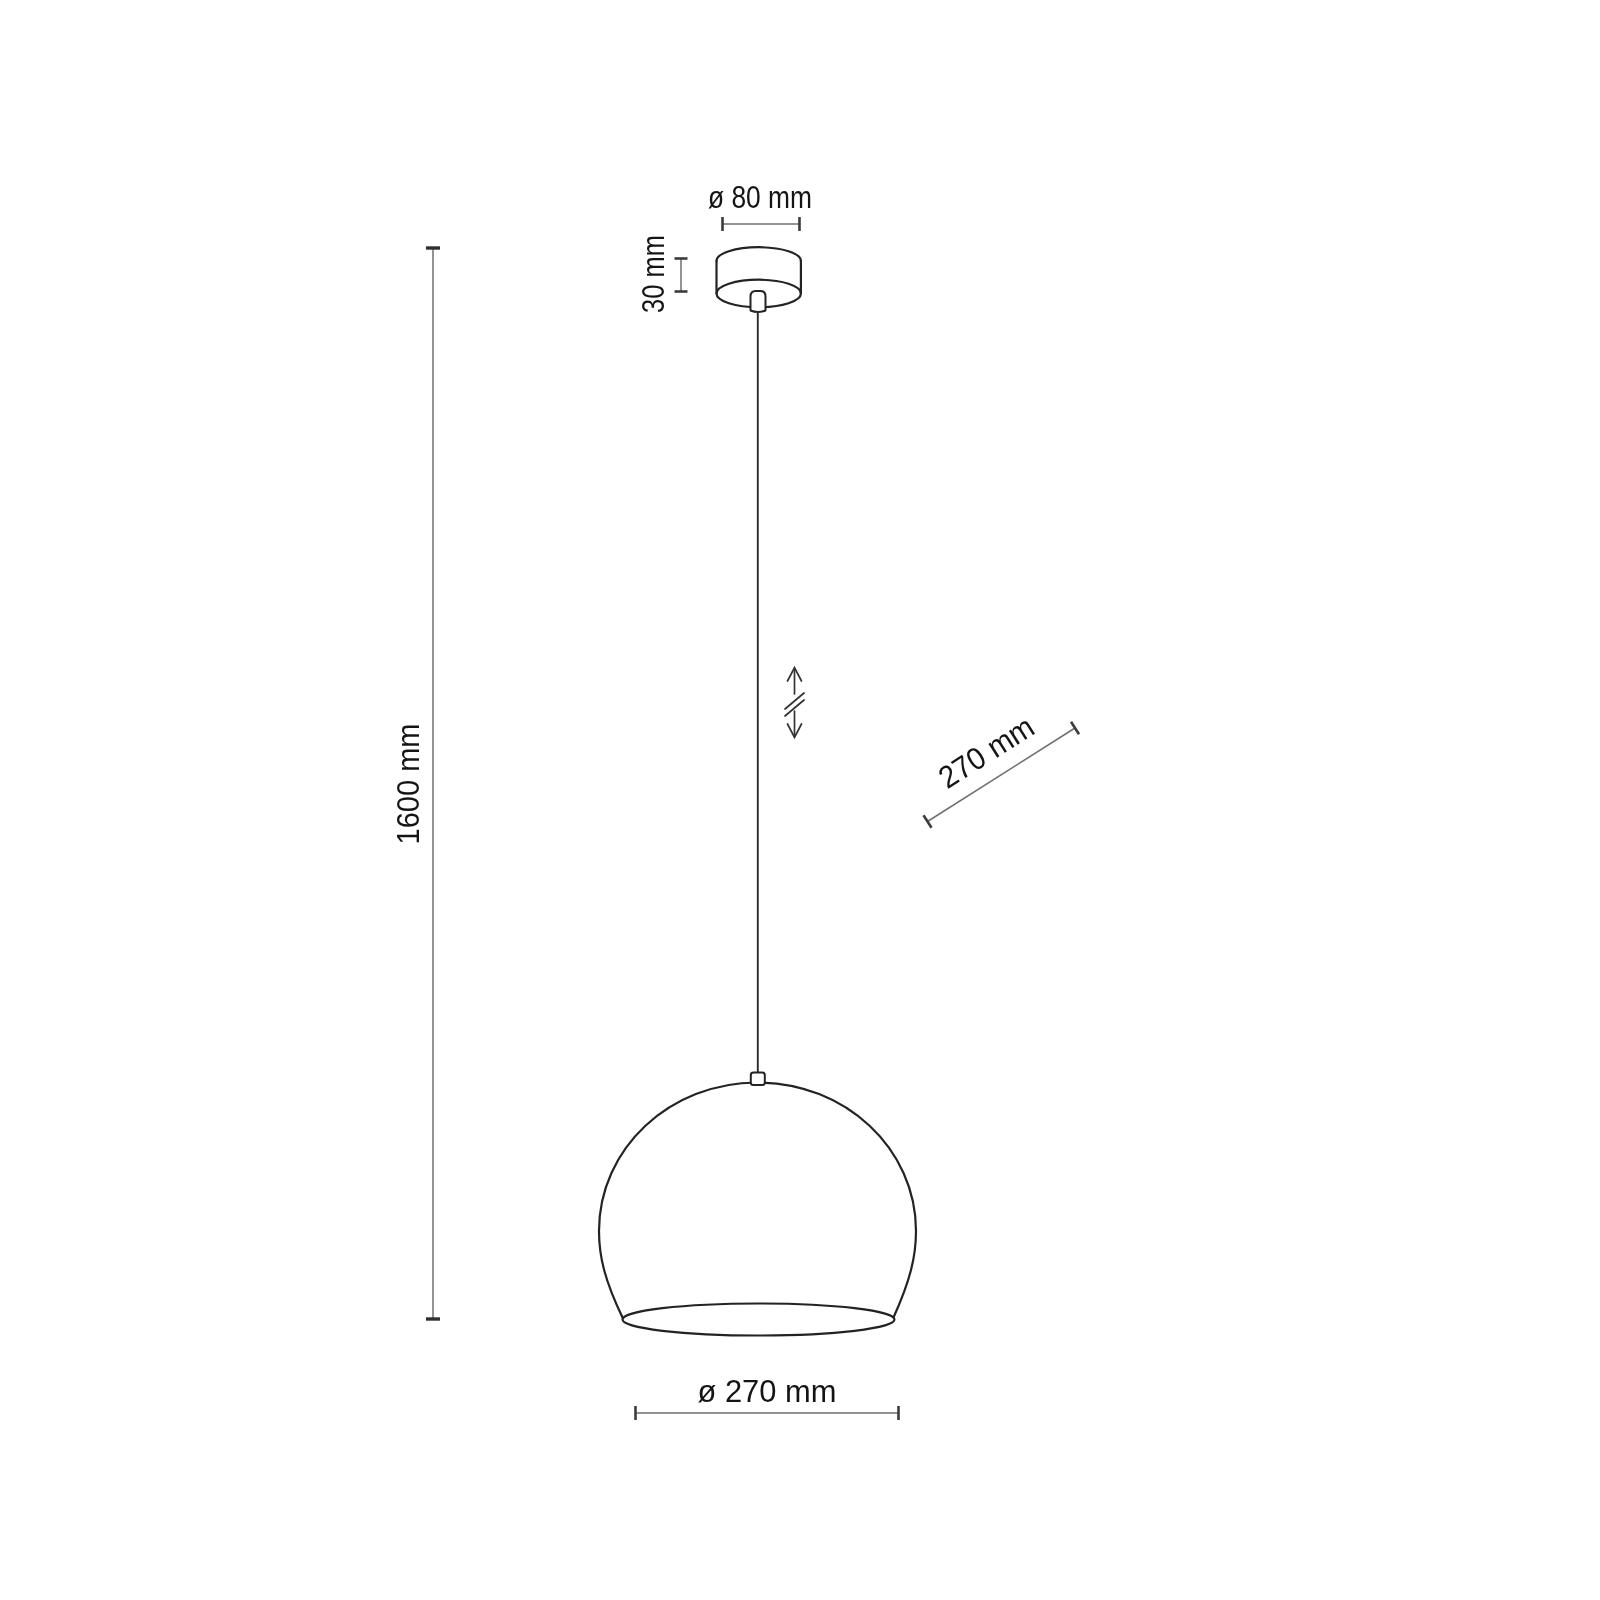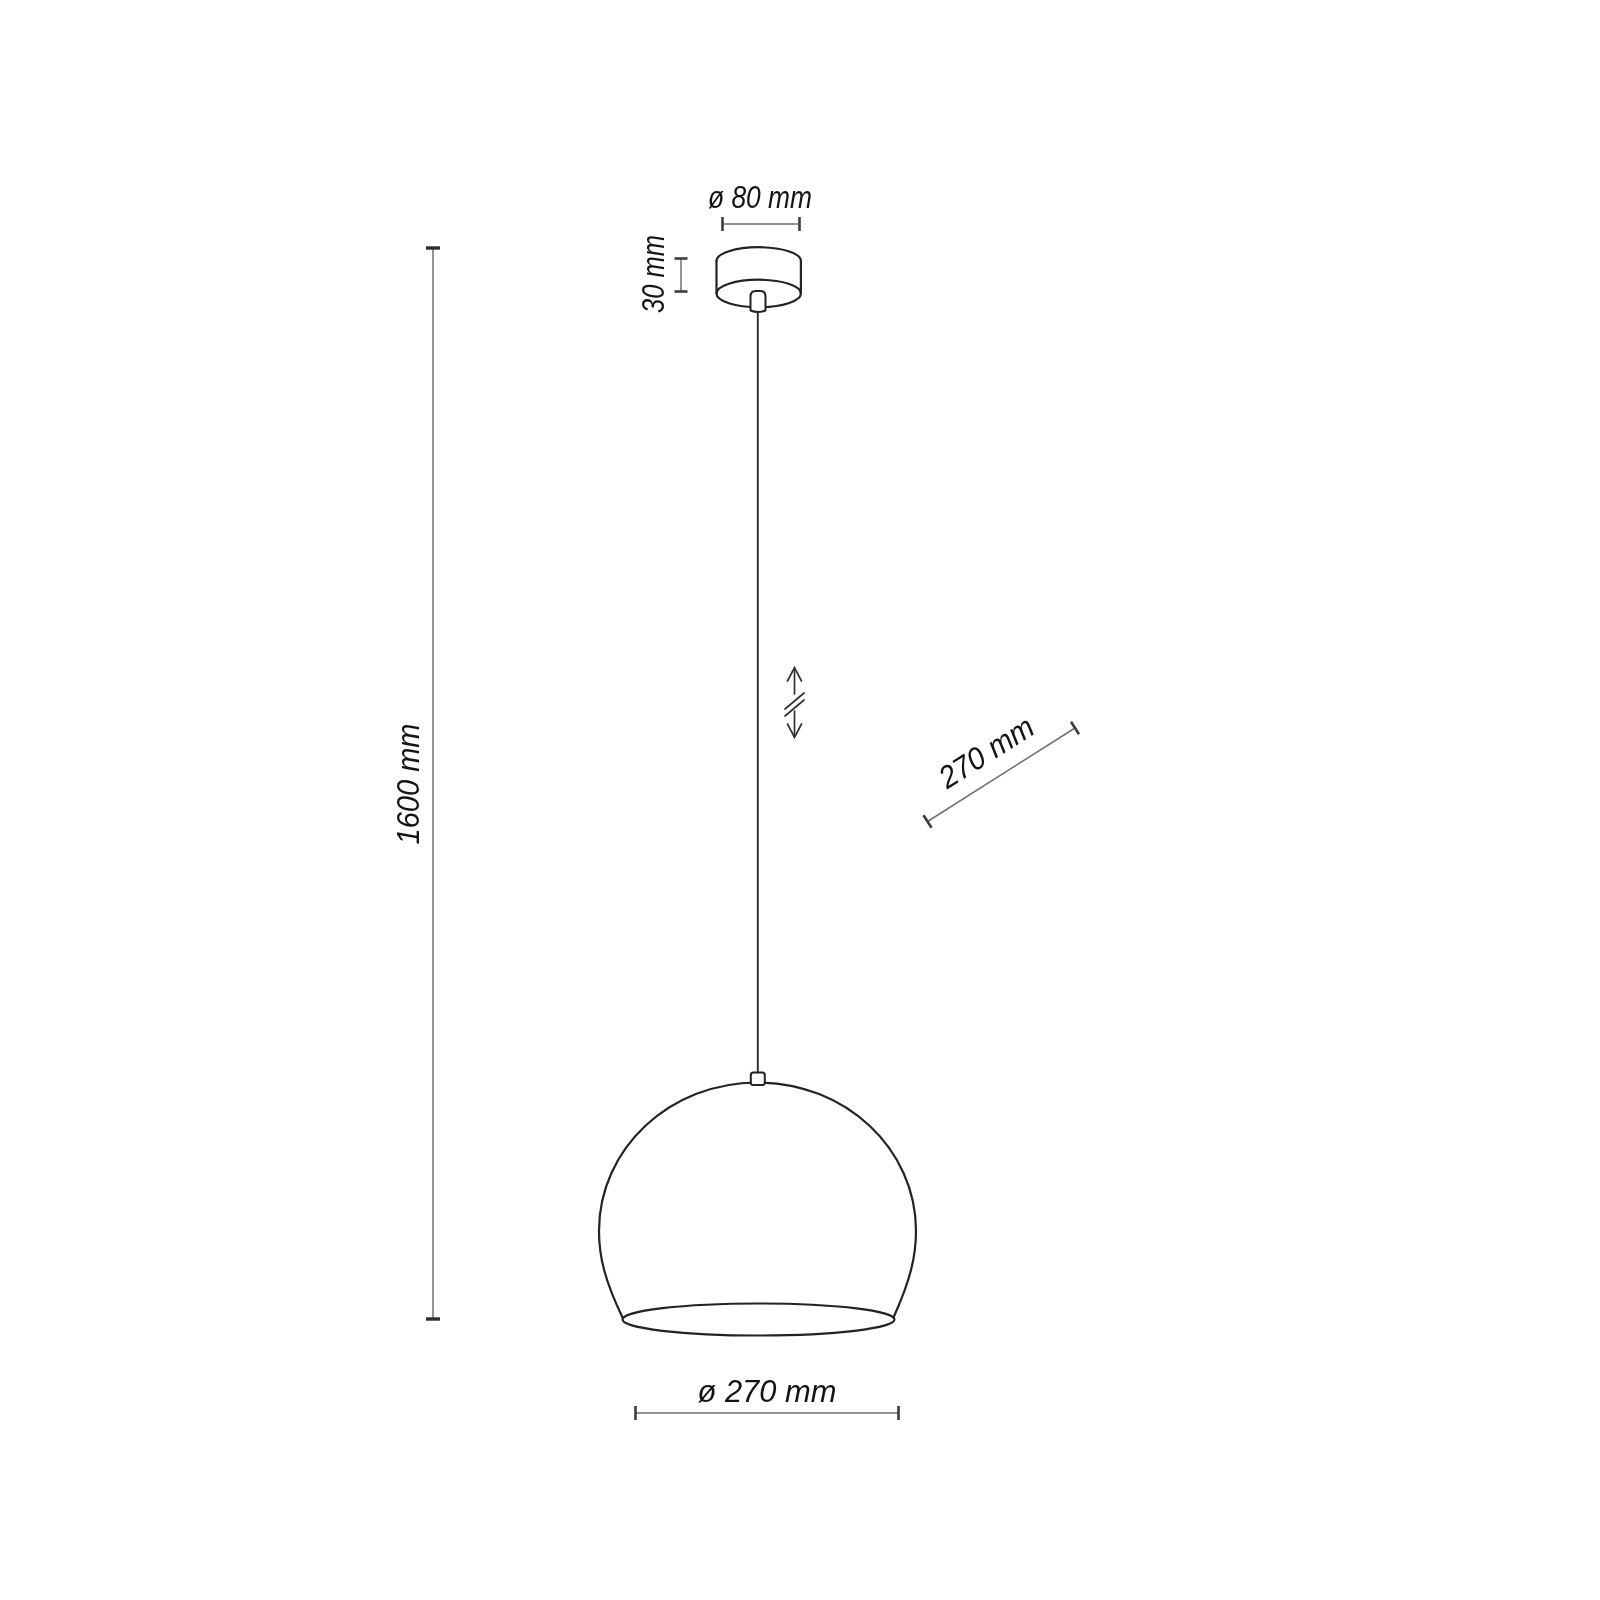--- a/index.html
+++ b/index.html
@@ -2,21 +2,20 @@
 <html><head>
 <meta charset="utf-8">
 <style>
   html, body { margin: 0; padding: 0; background: #ffffff; }
   .canvas {
     position: relative;
     width: 1304px;
     height: 1600px;
     background: #ffffff;
     overflow: hidden;
-    font-style: italic;
   }
   svg { display: block; }
   .outline  { stroke: #232323; stroke-width: 2.2; fill: none; stroke-linecap: round; stroke-linejoin: round; }
   .outline-fill { stroke: #232323; stroke-width: 2; fill: #ffffff; stroke-linejoin: round; }
   .cable    { stroke: #2b2b2b; stroke-width: 1.9; fill: none; }
   .dim-line { stroke: #6f6f6f; stroke-width: 1.5; fill: none; }
   .tick     { stroke: #3c3c3c; stroke-width: 2.6; fill: none; }
   .tick-heavy { stroke: #2e2e2e; stroke-width: 3.4; fill: none; }
   .arrow    { stroke: #333333; stroke-width: 1.7; fill: none; stroke-linecap: round; }
   .dim-text {

